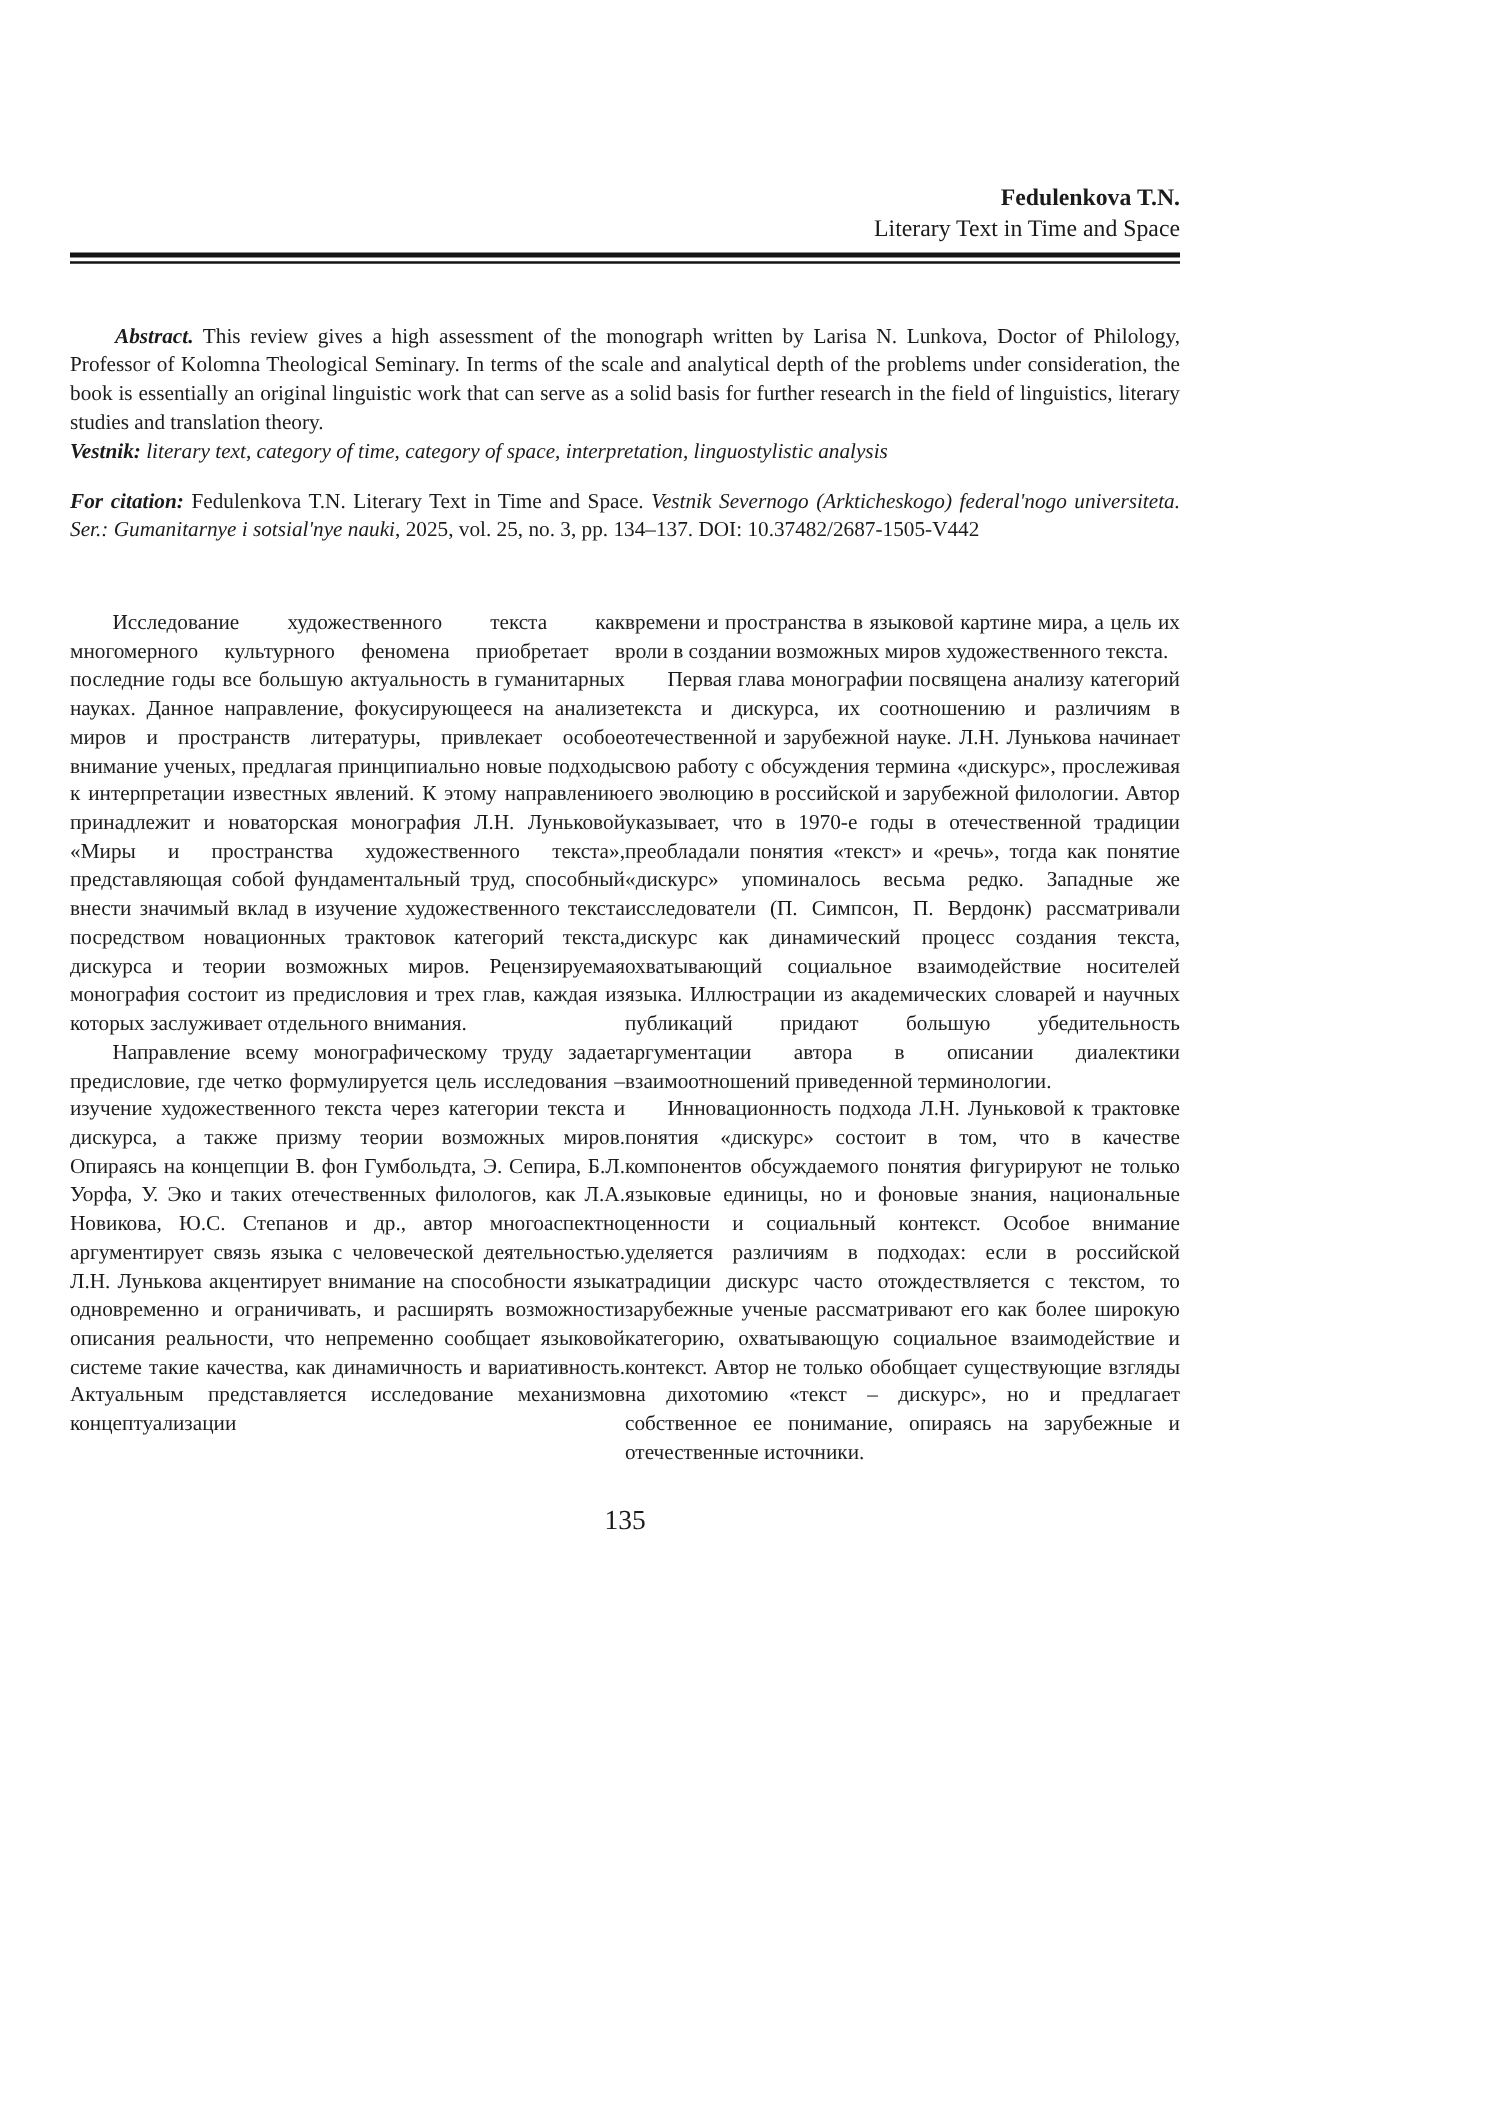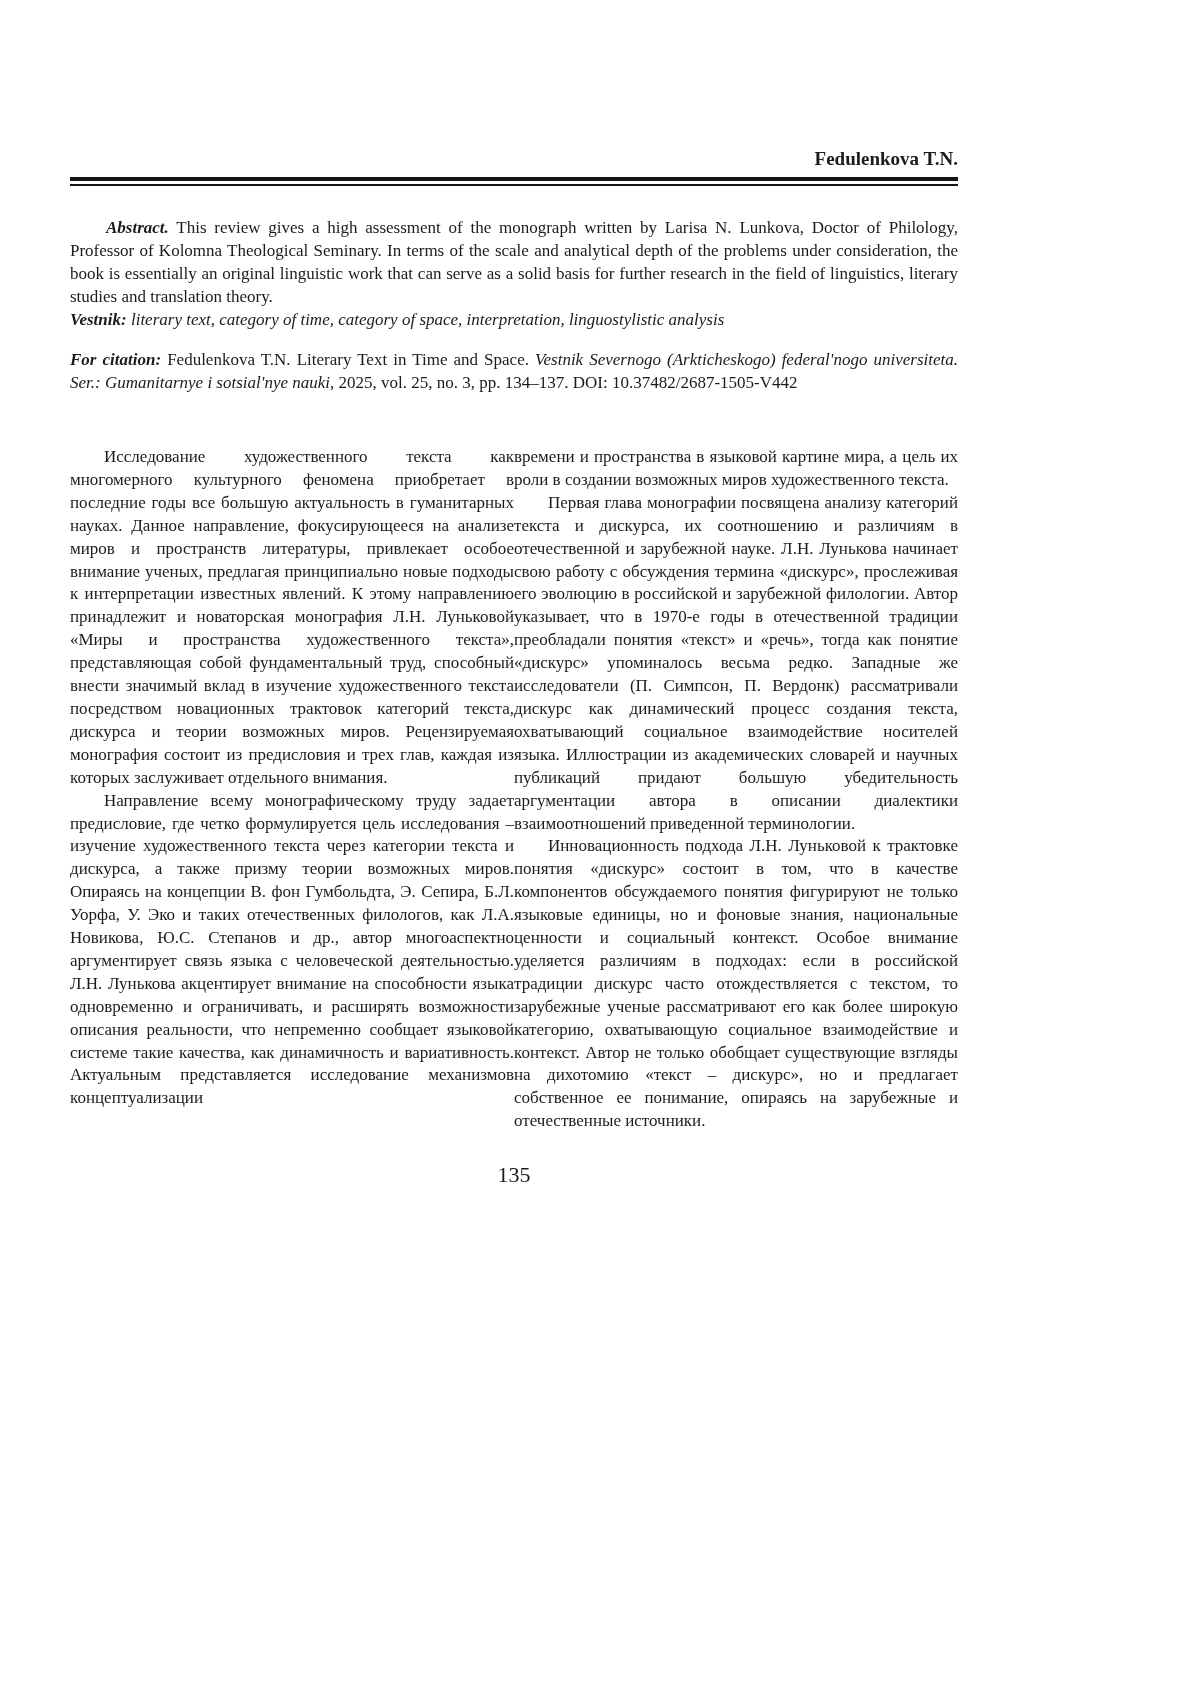--- a/index.html
+++ b/index.html
@@ -7,39 +7,39 @@
   body {
     width: 1200px;
     height: 1697px;
     position: relative;
     font-family: "Liberation Serif", serif;
     color: #1b1b1b;
     overflow: hidden;
   }
   .content {
     position: absolute;
-    left: 70px;
+    left: 56px;
     top: 0;
     width: 888px;
   }
   .running-head {
     margin-top: 146px;
     text-align: right;
     font-size: 19px;
     line-height: 25px;
   }
   .rh-author { font-weight: bold; }
   .double-rule {
     margin-top: 6px;
     height: 9px;
     border-top: 4px solid #141414;
     border-bottom: 2px solid #141414;
   }
   .front-matter {
-    margin-top: 30px;
+    margin-top: 46px;
     font-size: 17px;
     line-height: 23px;
     text-align: justify;
   }
   .abstract { text-indent: 36px; }
   .label-bi { font-weight: bold; font-style: italic; }
   .keywords .kw-text { font-style: italic; }
   .citation {
     margin-top: 17px;
     font-size: 17px;
@@ -66,20 +66,21 @@
     line-height: 23px;
   }
 </style>
 </head>
 <body>
 
 <div class="content">
 
   <header class="running-head">
     <div class="rh-author">Fedulenkova T.N.</div>
+    <div class="rh-title">Literary Text in Time and Space</div>
   </header>
 
   <div class="double-rule"></div>
 
   <section class="front-matter">
     <p class="abstract"><span class="label-bi">Abstract.</span>
       <span>This review gives a high assessment of the monograph written by Larisa N. Lunkova, Doctor of Philology, Professor of Kolomna Theological Seminary. In terms of the scale and analytical depth of the problems under consideration, the book is essentially an original linguistic work that can serve as a solid basis for further research in the field of linguistics, literary studies and translation theory.</span></p>
     <p class="keywords"><span class="label-bi">Vestnik:</span>
       <span class="kw-text">literary text, category of time, category of space, interpretation, linguostylistic analysis</span></p>
     <p class="citation"><span class="label-bi">For citation:</span>

